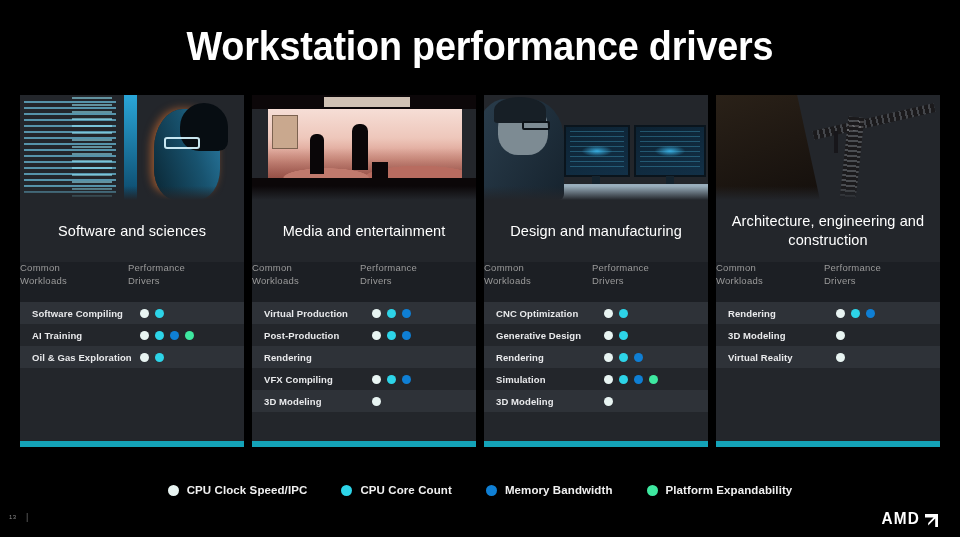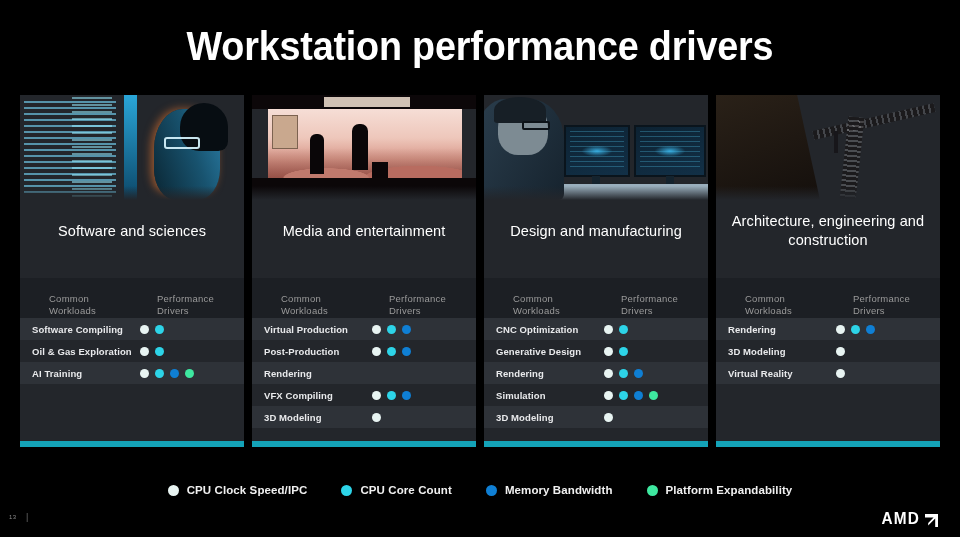--- a/index.html
+++ b/index.html
@@ -97,22 +97,22 @@
       transform:rotate(-13deg); }
   .ph4 .hook { position:absolute; left:118px; top:36px; width:4px; height:22px; background:#17161a; }
 
   .photo-fade { position:absolute; left:0; bottom:0; width:100%; height:14px;
       background:linear-gradient(180deg, transparent, #23262b); }
 
   .card-title { height:62px; background:#23262b; display:flex; align-items:center;
       justify-content:center; text-align:center; padding:0 10px;
       font-size:14.5px; font-weight:400; color:#fff; line-height:1.28; letter-spacing:.1px; }
 
-  .tbl-head { height:40px; background:#1c1f24; display:flex; align-items:flex-end;
-      padding:0 0 0 29px;margin-top:16px; }
+  .tbl-head { height:40px; background:#1c1f24; display:flex; align-items:flex-start;
+      padding:0 0 0 0; }
   .th { font-size:9.5px; color:#9a9a9a; line-height:1.32; letter-spacing:.25px; }
   .th.c1 { width:108px; }
 
   .rows { flex:1; display:flex; flex-direction:column; }
   .row { height:22px; display:flex; align-items:center; padding-left:12px; }
   .row:nth-child(odd)  { background:#2e3238; }
   .row:nth-child(even) { background:#23262b; }
   .row-label { width:108px; font-size:9.5px; font-weight:700; color:#e9eaec; letter-spacing:.1px; }
   .dots { display:flex; gap:6px; align-items:center; }
   .dot { width:9px; height:9px; border-radius:50%; display:block; }
@@ -161,33 +161,33 @@
         </div>
         <div class="rows">
           <div class="row">
             <span class="row-label">Software Compiling</span>
             <span class="dots">
               <span class="dot" style="background:#e8f4f2"></span>
               <span class="dot" style="background:#2dd4e8"></span>
             </span>
           </div>
           <div class="row">
+            <span class="row-label">AI Training</span>
+            <span class="dots">
+              <span class="dot" style="background:#e8f4f2"></span>
+              <span class="dot" style="background:#2dd4e8"></span>
+              <span class="dot" style="background:#0f7fd4"></span>
+              <span class="dot" style="background:#3ee8a0"></span>
+            </span>
+          </div>
+          <div class="row">
             <span class="row-label">Oil &amp; Gas Exploration</span>
             <span class="dots">
               <span class="dot" style="background:#e8f4f2"></span>
               <span class="dot" style="background:#2dd4e8"></span>
-            </span>
-          </div>
-          <div class="row">
-            <span class="row-label">AI Training</span>
-            <span class="dots">
-              <span class="dot" style="background:#e8f4f2"></span>
-              <span class="dot" style="background:#2dd4e8"></span>
-              <span class="dot" style="background:#0f7fd4"></span>
-              <span class="dot" style="background:#3ee8a0"></span>
             </span>
           </div>
           <div class="spacer"></div>
         </div>
         <div class="accent" style="background:#14a3b8"></div>
       </div>
       <div class="card">
         <div class="card-photo">
           <div class="ph2">
             <span class="screen"></span>

